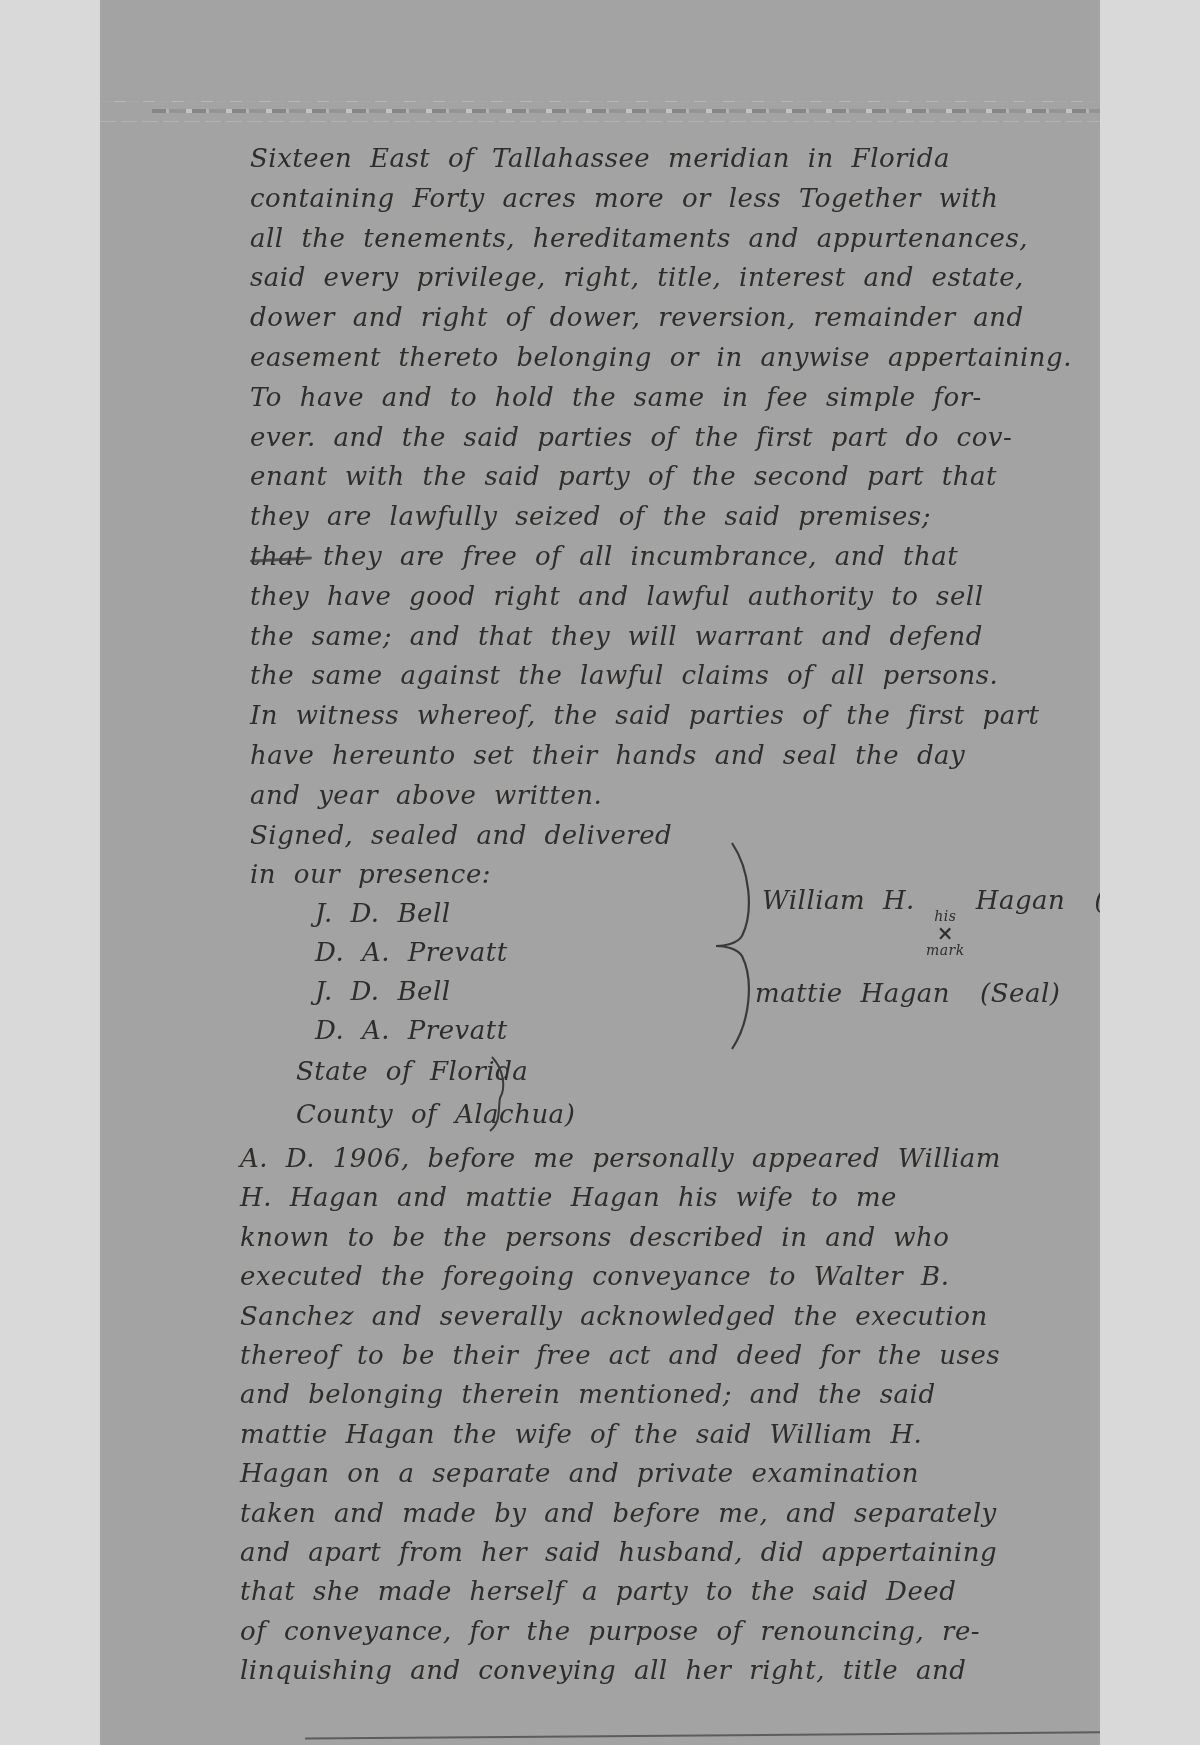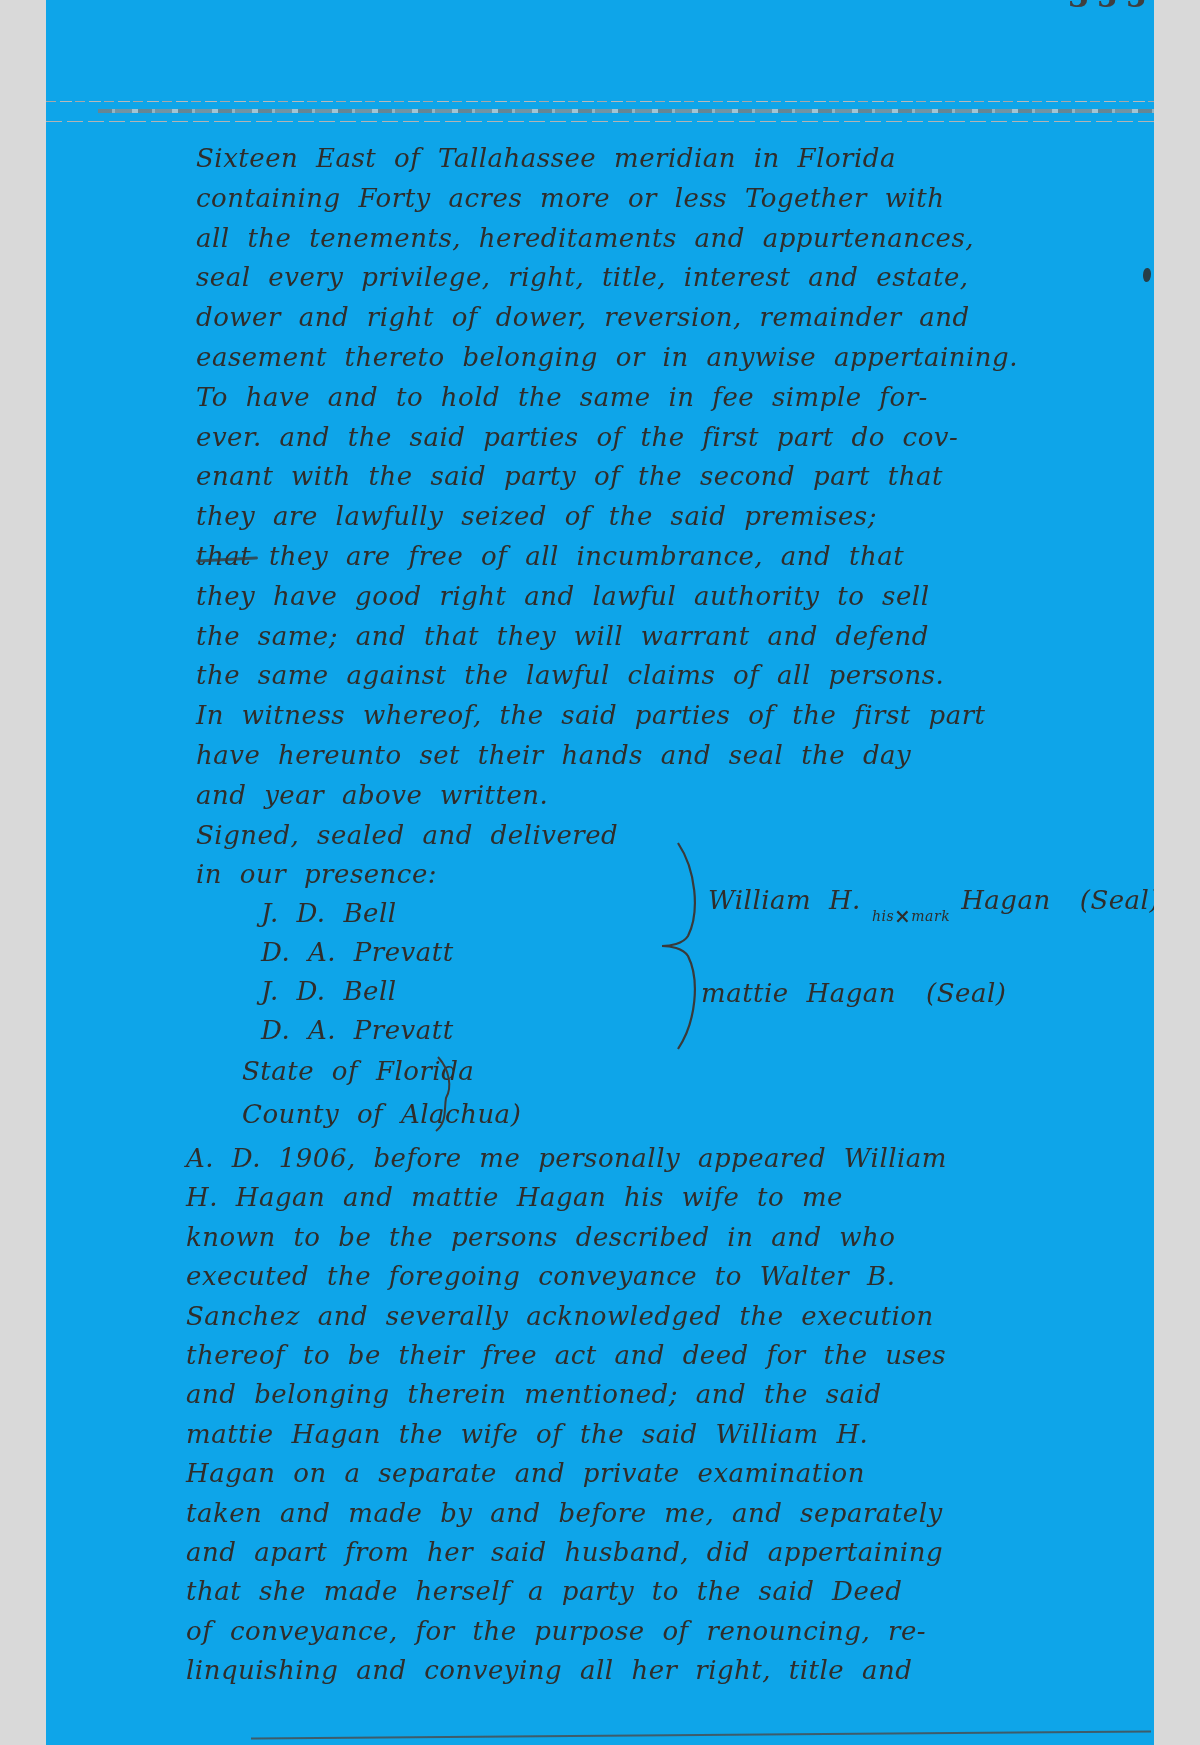--- a/index.html
+++ b/index.html
@@ -1,21 +1,21 @@
 <!DOCTYPE html>
 <html><head>
 <meta charset="utf-8">
 <style>
   html, body { margin: 0; padding: 0; background: #d9d9d9; }
   .page {
     position: relative;
-    width: 1108px;
+    width: 1000px;
     height: 1745px;
     margin: 0 auto;
-    background: #0ea5e9;
+    background: #a3a3a3;
     overflow: hidden;
     font-family: "DejaVu Serif", serif;
     color: #2f2d2b;
   }
   .hand {
     font-style: italic;
     font-size: 26px;
     letter-spacing: 0.5px;
     word-spacing: 9px;
   }
@@ -67,21 +67,21 @@
     position: absolute; left: 150px; top: 558px; width: 62px; height: 3px;
     background: #3a3a3a; opacity: .8; border-radius: 2px; transform: rotate(-3deg);
   }
 
   
   .sig-row {
     position: absolute; display: flex; align-items: baseline;
     gap: 10px; white-space: nowrap;
   }
   .mark-stack {
-    display: inline-flex; flex-direction: row; align-items: center;
+    display: inline-flex; flex-direction: column; align-items: center;
     line-height: 1; transform: translateY(12px); margin: 0 2px; justify-content: flex-end;
   }
   .mark-small { font-size: 14px; }
   .mark-x { font-size: 20px; font-weight: bold; }
   .seal { margin-left: 20px; text-align: center; }
 
   .brace-svg { position: absolute; }
 </style>
 </head>
 <body>
@@ -100,21 +100,21 @@
 
   <div class="bottom-edge"></div>
 
   <div class="ink-blot"></div>
 
   <div class="block hand body-lines" style="left:150px; top:143px; width:900px;">
 
   <div class="line">Sixteen East of Tallahassee meridian in Florida</div>
       <div class="line">containing Forty acres more or less Together with</div>
       <div class="line">all the tenements, hereditaments and appurtenances,</div>
-      <div class="line">seal every privilege, right, title, interest and estate,</div>
+      <div class="line">said every privilege, right, title, interest and estate,</div>
       <div class="line">dower and right of dower, reversion, remainder and</div>
       <div class="line">easement thereto belonging or in anywise appertaining.</div>
       <div class="line">To have and to hold the same in fee simple for-</div>
       <div class="line">ever. and the said parties of the first part do cov-</div>
       <div class="line">enant with the said party of the second part that</div>
       <div class="line">they are lawfully seized of the said premises;</div>
       <div class="line">that they are free of all incumbrance, and that</div>
       <div class="line">they have good right and lawful authority to sell</div>
       <div class="line">the same; and that they will warrant and defend</div>
       <div class="line">the same against the lawful claims of all persons.</div>

